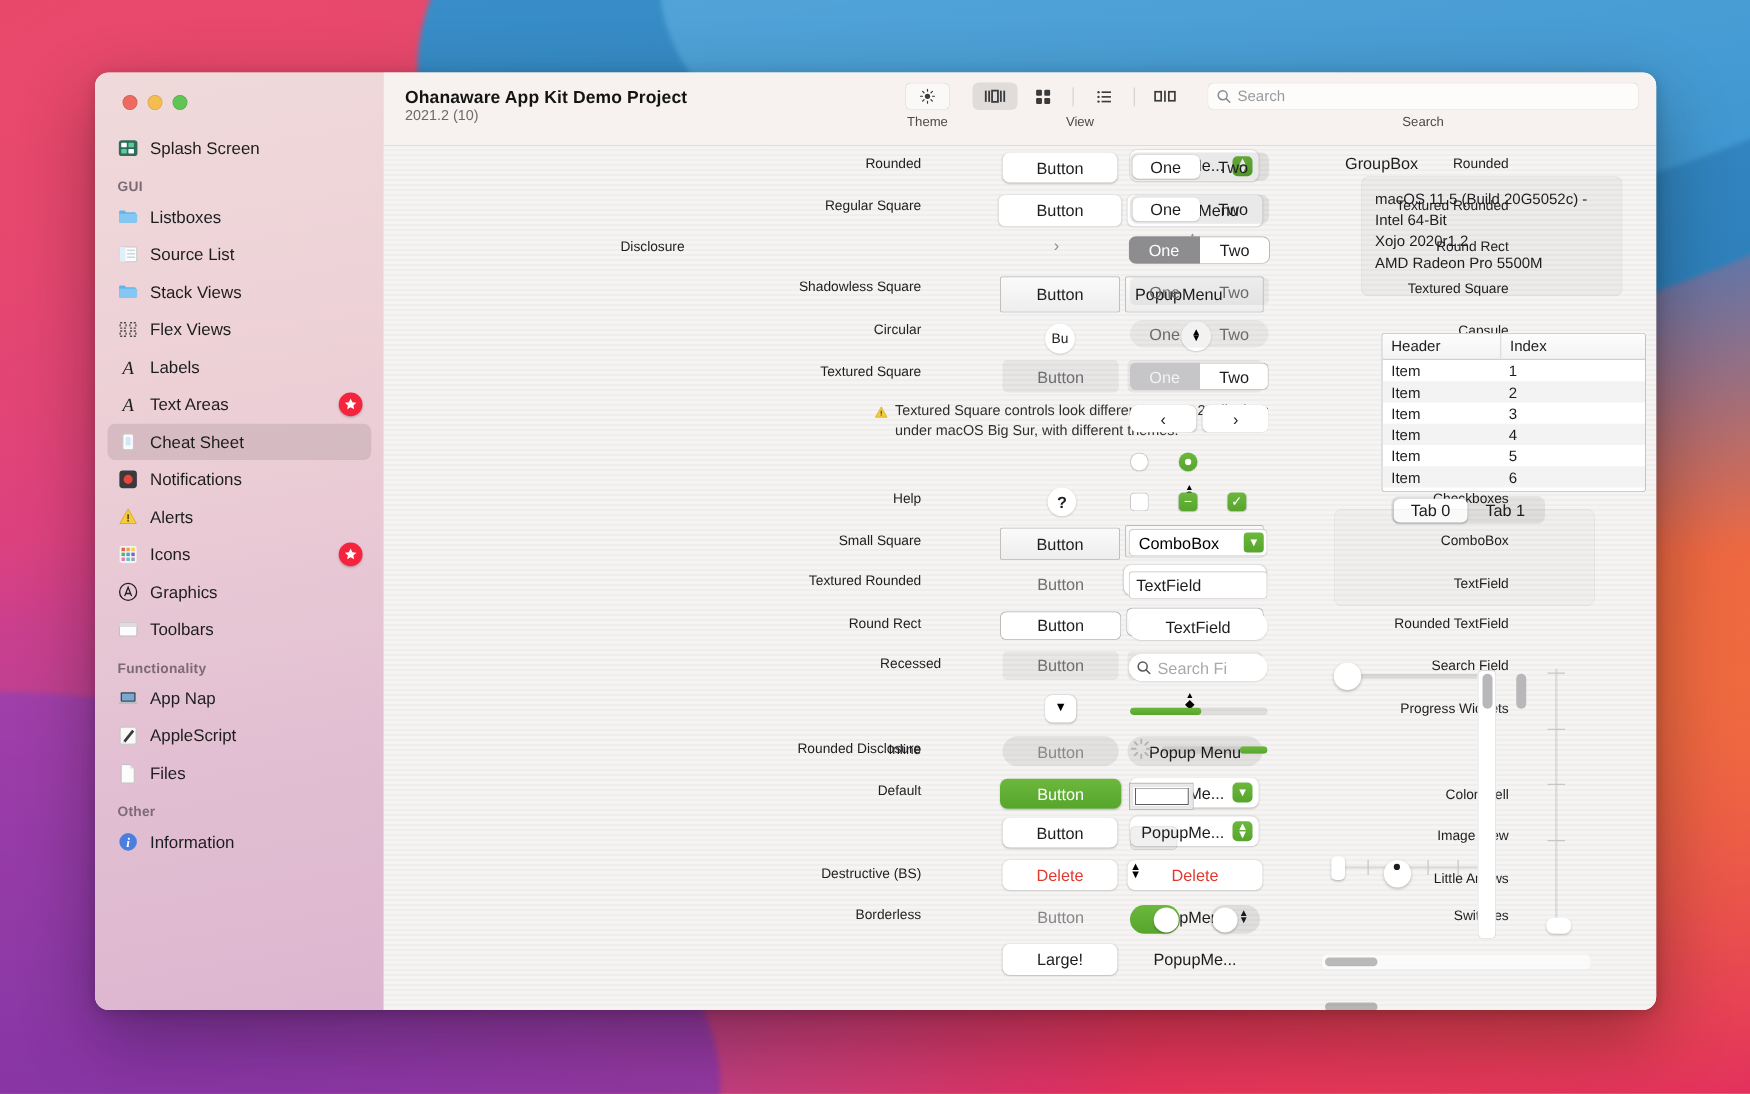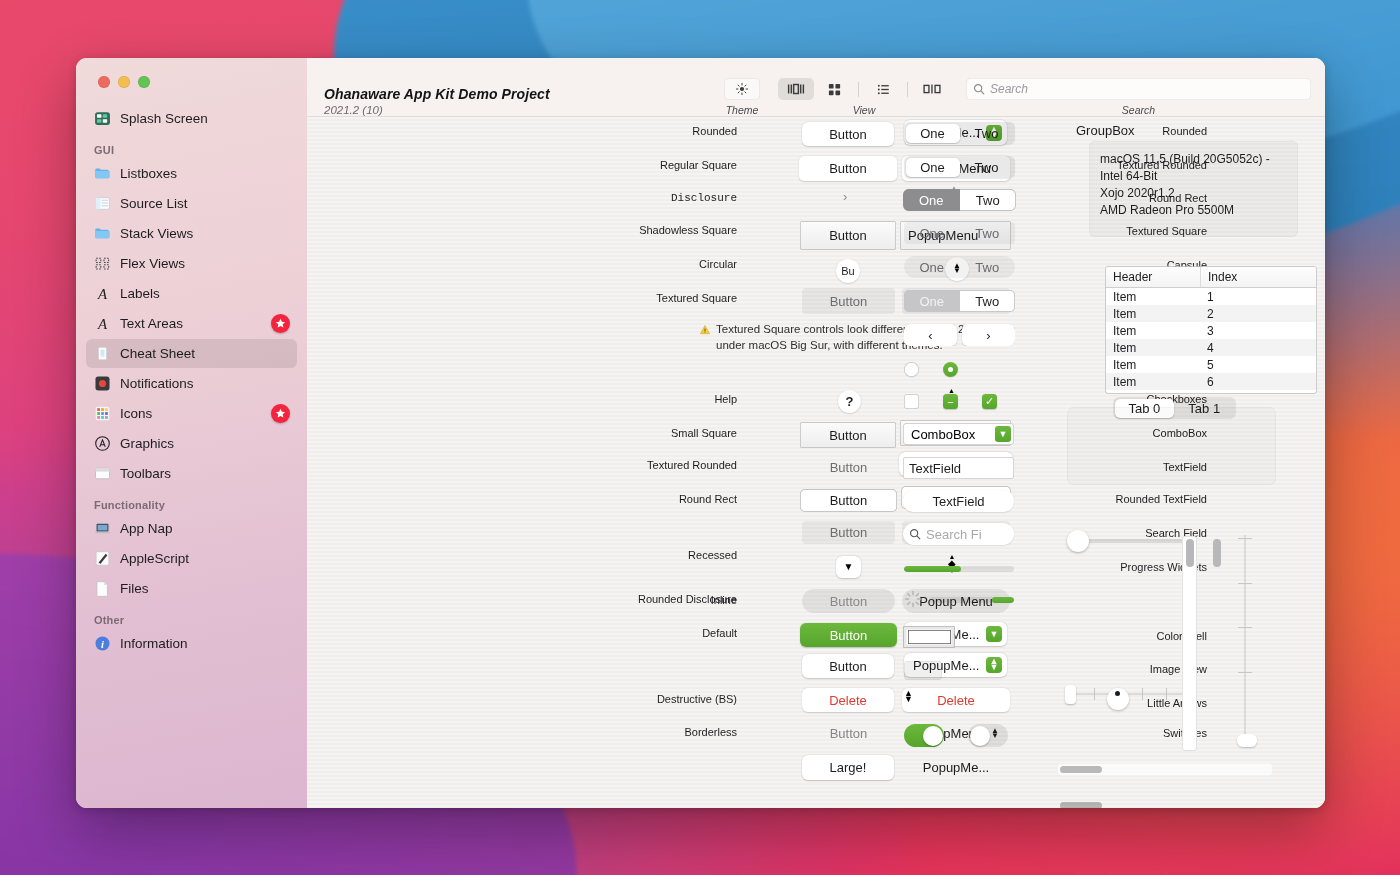--- a/index.html
+++ b/index.html
@@ -60,24 +60,23 @@
     position: absolute; right: 7px; width: 19px; height: 19px; border-radius: 50%;
     background: #f5243e; display: flex; align-items: center; justify-content: center;
     color: #fff; font-size: 11px; line-height: 1;
     box-shadow: 0 1px 2px rgba(0,0,0,.25);
   }
   .sb-top { margin-top: 16px; }
 
   
   .main { flex: 1; display: flex; flex-direction: column; background: #f6f5f4; min-width: 0; }
   .toolbar {
-    height: 59px; flex: 0 0 59px; display: flex; align-items: flex-end;
+    height: 59px; flex: 0 0 59px; display: flex; align-items: flex-start;
     background: #f7f2f0; padding: 8px 14px 0 14px; gap: 0;
     border-bottom: 1px solid rgba(0,0,0,.09);
-    font-style: italic;
   }
   .tb-title { padding-left: 3px; padding-top: 3px; }
   .tb-title .t1 { font-size: 14px; font-weight: bold; color: #141414; letter-spacing:.1px;}
   .tb-title .t2 { font-size: 11.5px; color: #6b6b6f; margin-top: 2px; }
   .tb-spacer { flex: 1; }
   .tb-group { display: flex; flex-direction: column; align-items: center; }
   .tb-row { display: flex; align-items: center; gap: 2px; }
   .tb-cap { font-size: 10.5px; color: #4a4a4c; margin-top: 4px; }
   .tb-btn {
     width: 36px; height: 22px; border-radius: 5px; display: flex;
@@ -305,20 +304,28 @@
     </div>
 
     <div class="sb-item">
       <svg class="sb-ico" viewBox="0 0 16 16">
         <rect x="1.4" y="1.4" width="13.2" height="13.2" rx="2.6" fill="#3a3a3c"></rect>
         <circle cx="8" cy="8" r="3.4" fill="#e8453c"></circle>
       </svg>
       <span>Notifications</span>
     </div>
 
+    <div class="sb-item">
+      <svg class="sb-ico" viewBox="0 0 16 16">
+        <path d="M8 2l6.2 11H1.8z" fill="#f5cc3e" stroke="#d8ab1f" stroke-width=".7" stroke-linejoin="round"></path>
+        <rect x="7.4" y="6" width="1.2" height="3.8" fill="#5b4a0b"></rect>
+        <rect x="7.4" y="10.4" width="1.2" height="1.2" fill="#5b4a0b"></rect>
+      </svg>
+      <span>Alerts</span>
+    </div>
 
     <div class="sb-item">
       <svg class="sb-ico" viewBox="0 0 16 16">
         <rect x="1.6" y="1.6" width="12.8" height="12.8" rx="1.6" fill="#f4f4f5"></rect>
         <g>
             <rect x="3" y="3" width="2.6" height="2.6" fill="#e85c5c"></rect>
             <rect x="6.7" y="3" width="2.6" height="2.6" fill="#f0a13c"></rect>
             <rect x="10.4" y="3" width="2.6" height="2.6" fill="#f2d244"></rect>
         <rect x="3" y="6.7" width="2.6" height="2.6" fill="#57b85a"></rect>
             <rect x="6.7" y="6.7" width="2.6" height="2.6" fill="#4a9ee0"></rect>
@@ -495,21 +502,21 @@
       <div class="row" style="left:0;top:42px;width:430px;justify-content:flex-end;">
         <div class="lbl">Regular Square</div>
       </div>
       <div class="btn b-sq" style="position:absolute;left:492px;top:39px;width:98px;height:25px;">
         <span>Button</span>
       </div>
       <div class="pop b-sq" style="position:absolute;left:595px;top:39px;width:108px;height:25px;justify-content:center;">
         <span>PopupMenu</span>
       </div>
 
-      <div class="row" style="left:0;top:75px;width:430px;justify-content:flex-end;font-family:Liberation Mono, monospace;">
+      <div class="row" style="left:0;top:75px;width:430px;justify-content:center;">
         <div class="lbl">Disclosure</div>
       </div>
       <div style="position:absolute;left:536px;top:72px;font-size:13px;color:#8d8d90;">›</div>
       <div style="position:absolute;left:643px;top:70px;color:#8d8d90;">
         <span class="updown" style="font-size:8px;color:#8d8d90;">
             <span>▲</span>
             <span>▼</span>
           </span>
       </div>
 
@@ -598,21 +605,21 @@
         <span>Button</span>
       </div>
       <div class="pop b-roundrect" style="position:absolute;left:594px;top:369px;width:110px;height:23px;padding:0 8px;justify-content:space-between;">
         <span>PopupMenu</span>
         <span class="updown" style="font-size:7px;color:#9a9a9e;">
             <span>▲</span>
             <span>▼</span>
           </span>
       </div>
 
-      <div class="row" style="left:0;top:408px;width:430px;justify-content:flex-end;margin-top:24px;">
+      <div class="row" style="left:16px;top:408px;width:430px;justify-content:flex-end;">
         <div class="lbl">Recessed</div>
       </div>
       <div class="btn b-recessed" style="position:absolute;left:495px;top:404px;width:93px;height:23px;">
         <span>Button</span>
       </div>
       <div class="pop b-recessed" style="position:absolute;left:595px;top:404px;width:108px;height:23px;justify-content:center;">
         <span>PopupMenu</span>
       </div>
 
       <div class="row" style="left:0;top:443px;width:430px;justify-content:flex-end;margin-top:33px;">

